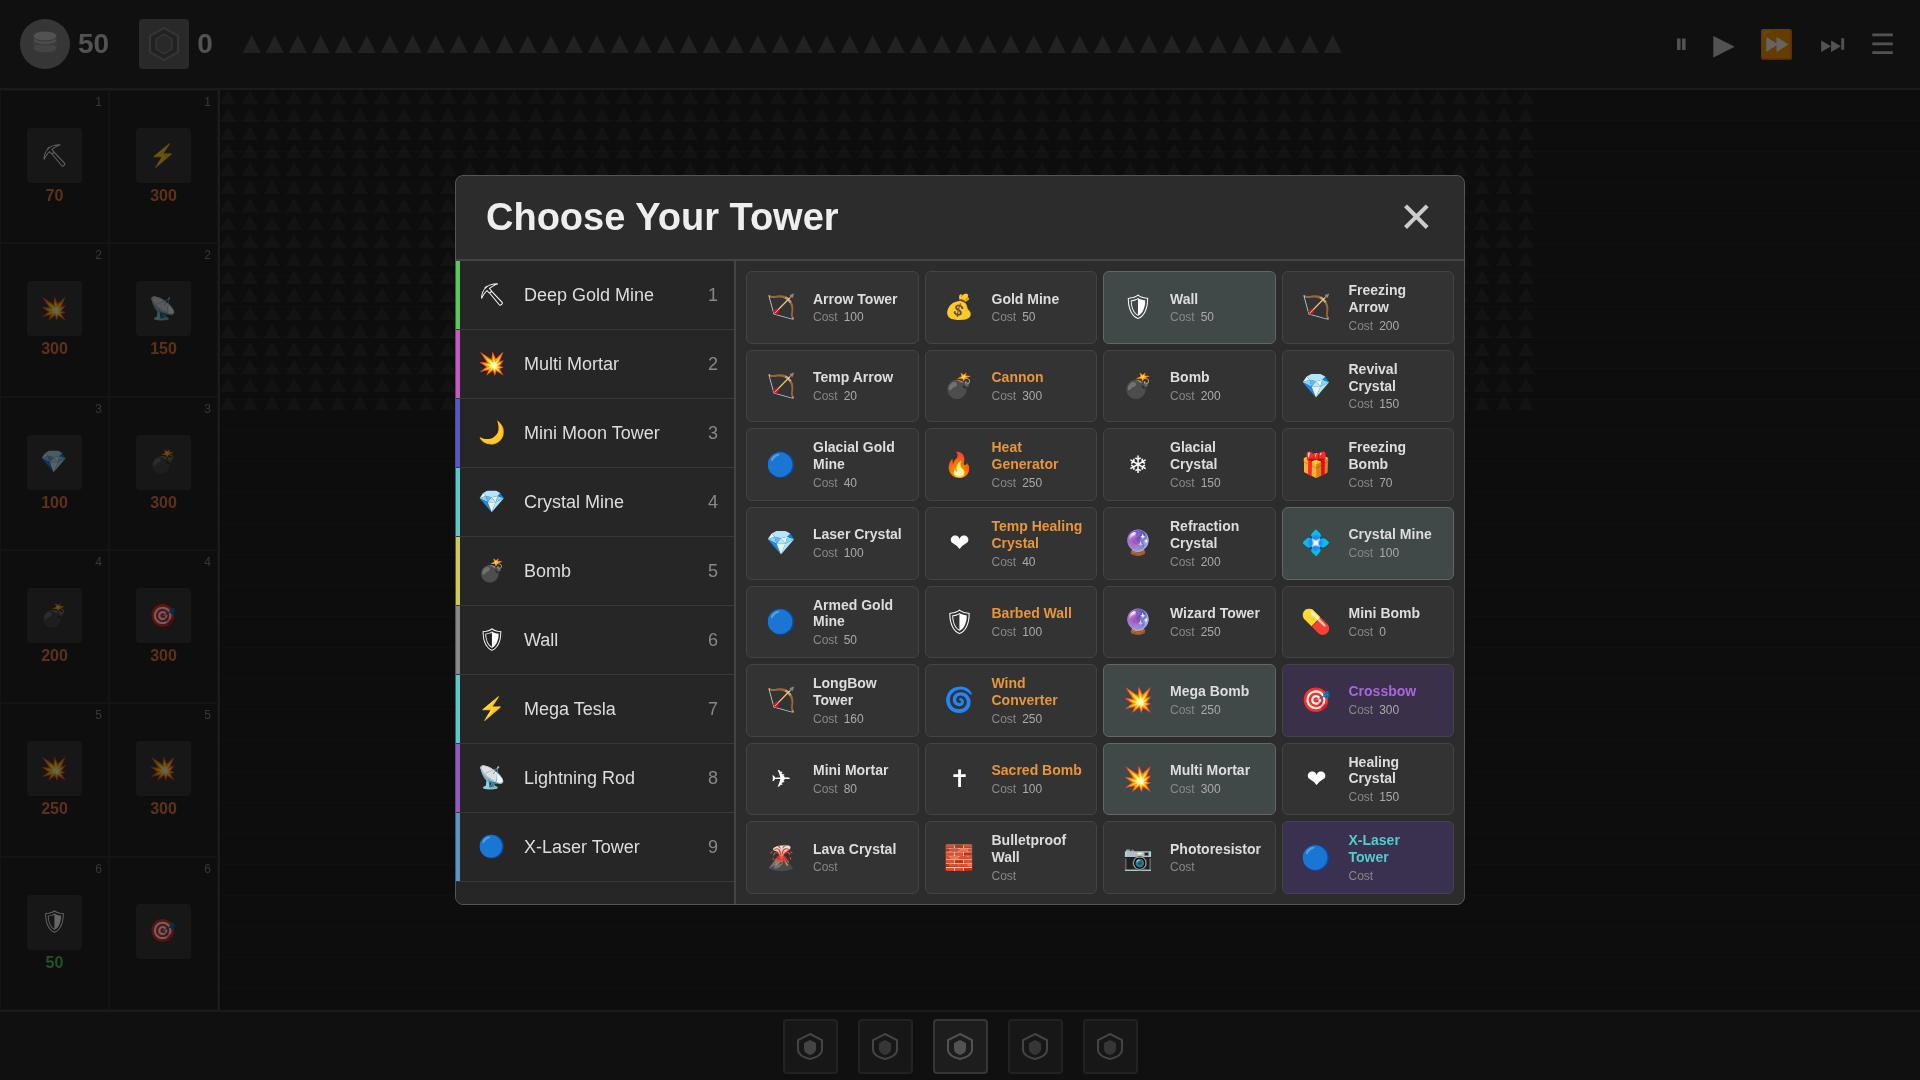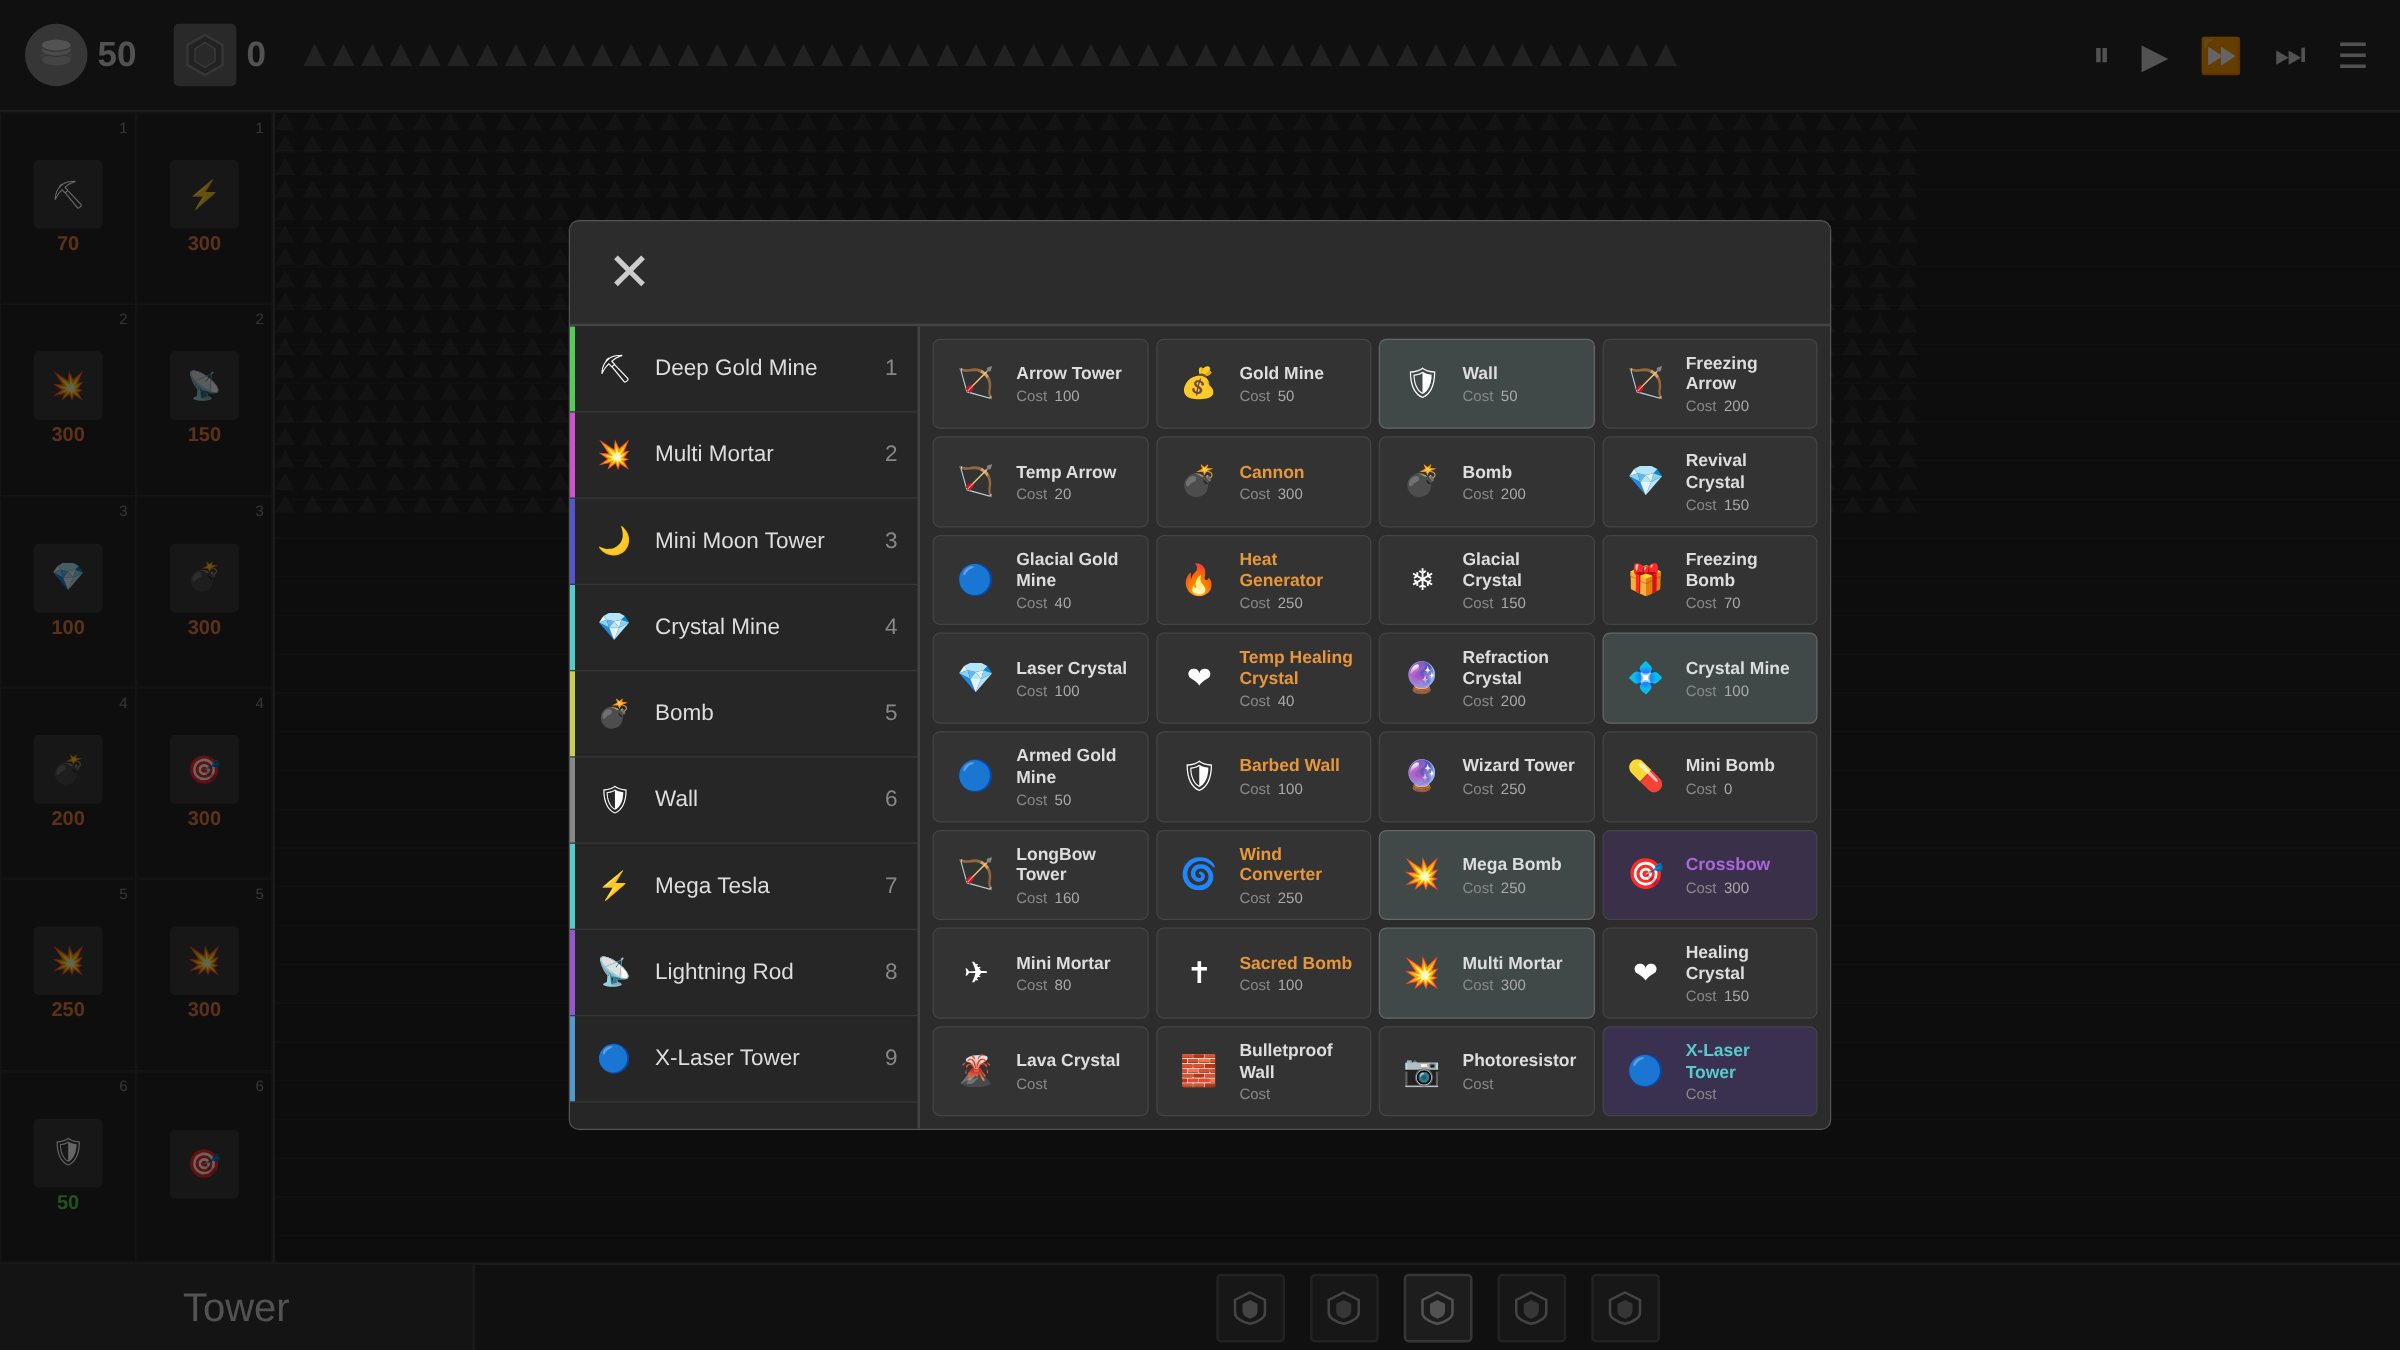--- a/index.html
+++ b/index.html
@@ -596,21 +596,20 @@
     <span class="slot-num">6</span>
   </div>
     <div class="tower-slot">
     <div class="tower-slot-icon">🎯</div>
     <span class="tower-slot-cost" style="color:#e87a3a"></span>
     <span class="slot-num">6</span>
   </div>
   </div>
 
 <div class="bottom-bar">
-  <button class="bottom-tower-btn">Tower</button>
   <div class="bottom-icons">
     <div style="display:flex; flex-direction:column; align-items:center; gap:8px;">
       <div class="bottom-icon-btn">
         <svg width="28" height="28" viewBox="0 0 28 28">
           <path d="M14 2 L26 8 L26 18 Q26 24 14 27 Q2 24 2 18 L2 8 Z" fill="none" stroke="#aaa" stroke-width="2"></path>
           <path d="M14 8 L20 11 L20 17 Q20 21 14 23 Q8 21 8 17 L8 11 Z" fill="#aaa"></path>
         </svg>
       </div>
     </div>
     <div class="bottom-icon-btn">
@@ -1755,20 +1754,21 @@
       <div style="width: 0px; height: 0px; border-left: 8px solid transparent; border-right: 8px solid transparent; border-bottom: 14px solid rgba(255, 255, 255, 0.07);"></div>
       <div style="width: 0px; height: 0px; border-left: 8px solid transparent; border-right: 8px solid transparent; border-bottom: 14px solid rgba(255, 255, 255, 0.07);"></div>
       <div style="width: 0px; height: 0px; border-left: 8px solid transparent; border-right: 8px solid transparent; border-bottom: 14px solid rgba(255, 255, 255, 0.07);"></div>
       <div style="width: 0px; height: 0px; border-left: 8px solid transparent; border-right: 8px solid transparent; border-bottom: 14px solid rgba(255, 255, 255, 0.07);"></div>
     </div>
   </div>
 
 <div class="modal-overlay">
   <div class="modal">
     <div class="modal-header">
+      <span class="modal-title">Choose Your Tower</span>
       <button class="modal-close">✕</button>
     </div>
     <div class="modal-body">
 
       <div class="tower-list" id="tower-list">
           <div class="tower-list-item">
     <div class="item-bar" style="background:#55cc55"></div>
     <div class="item-icon">⛏</div>
     <span class="item-name">Deep Gold Mine</span>
     <span class="item-num">1</span>

